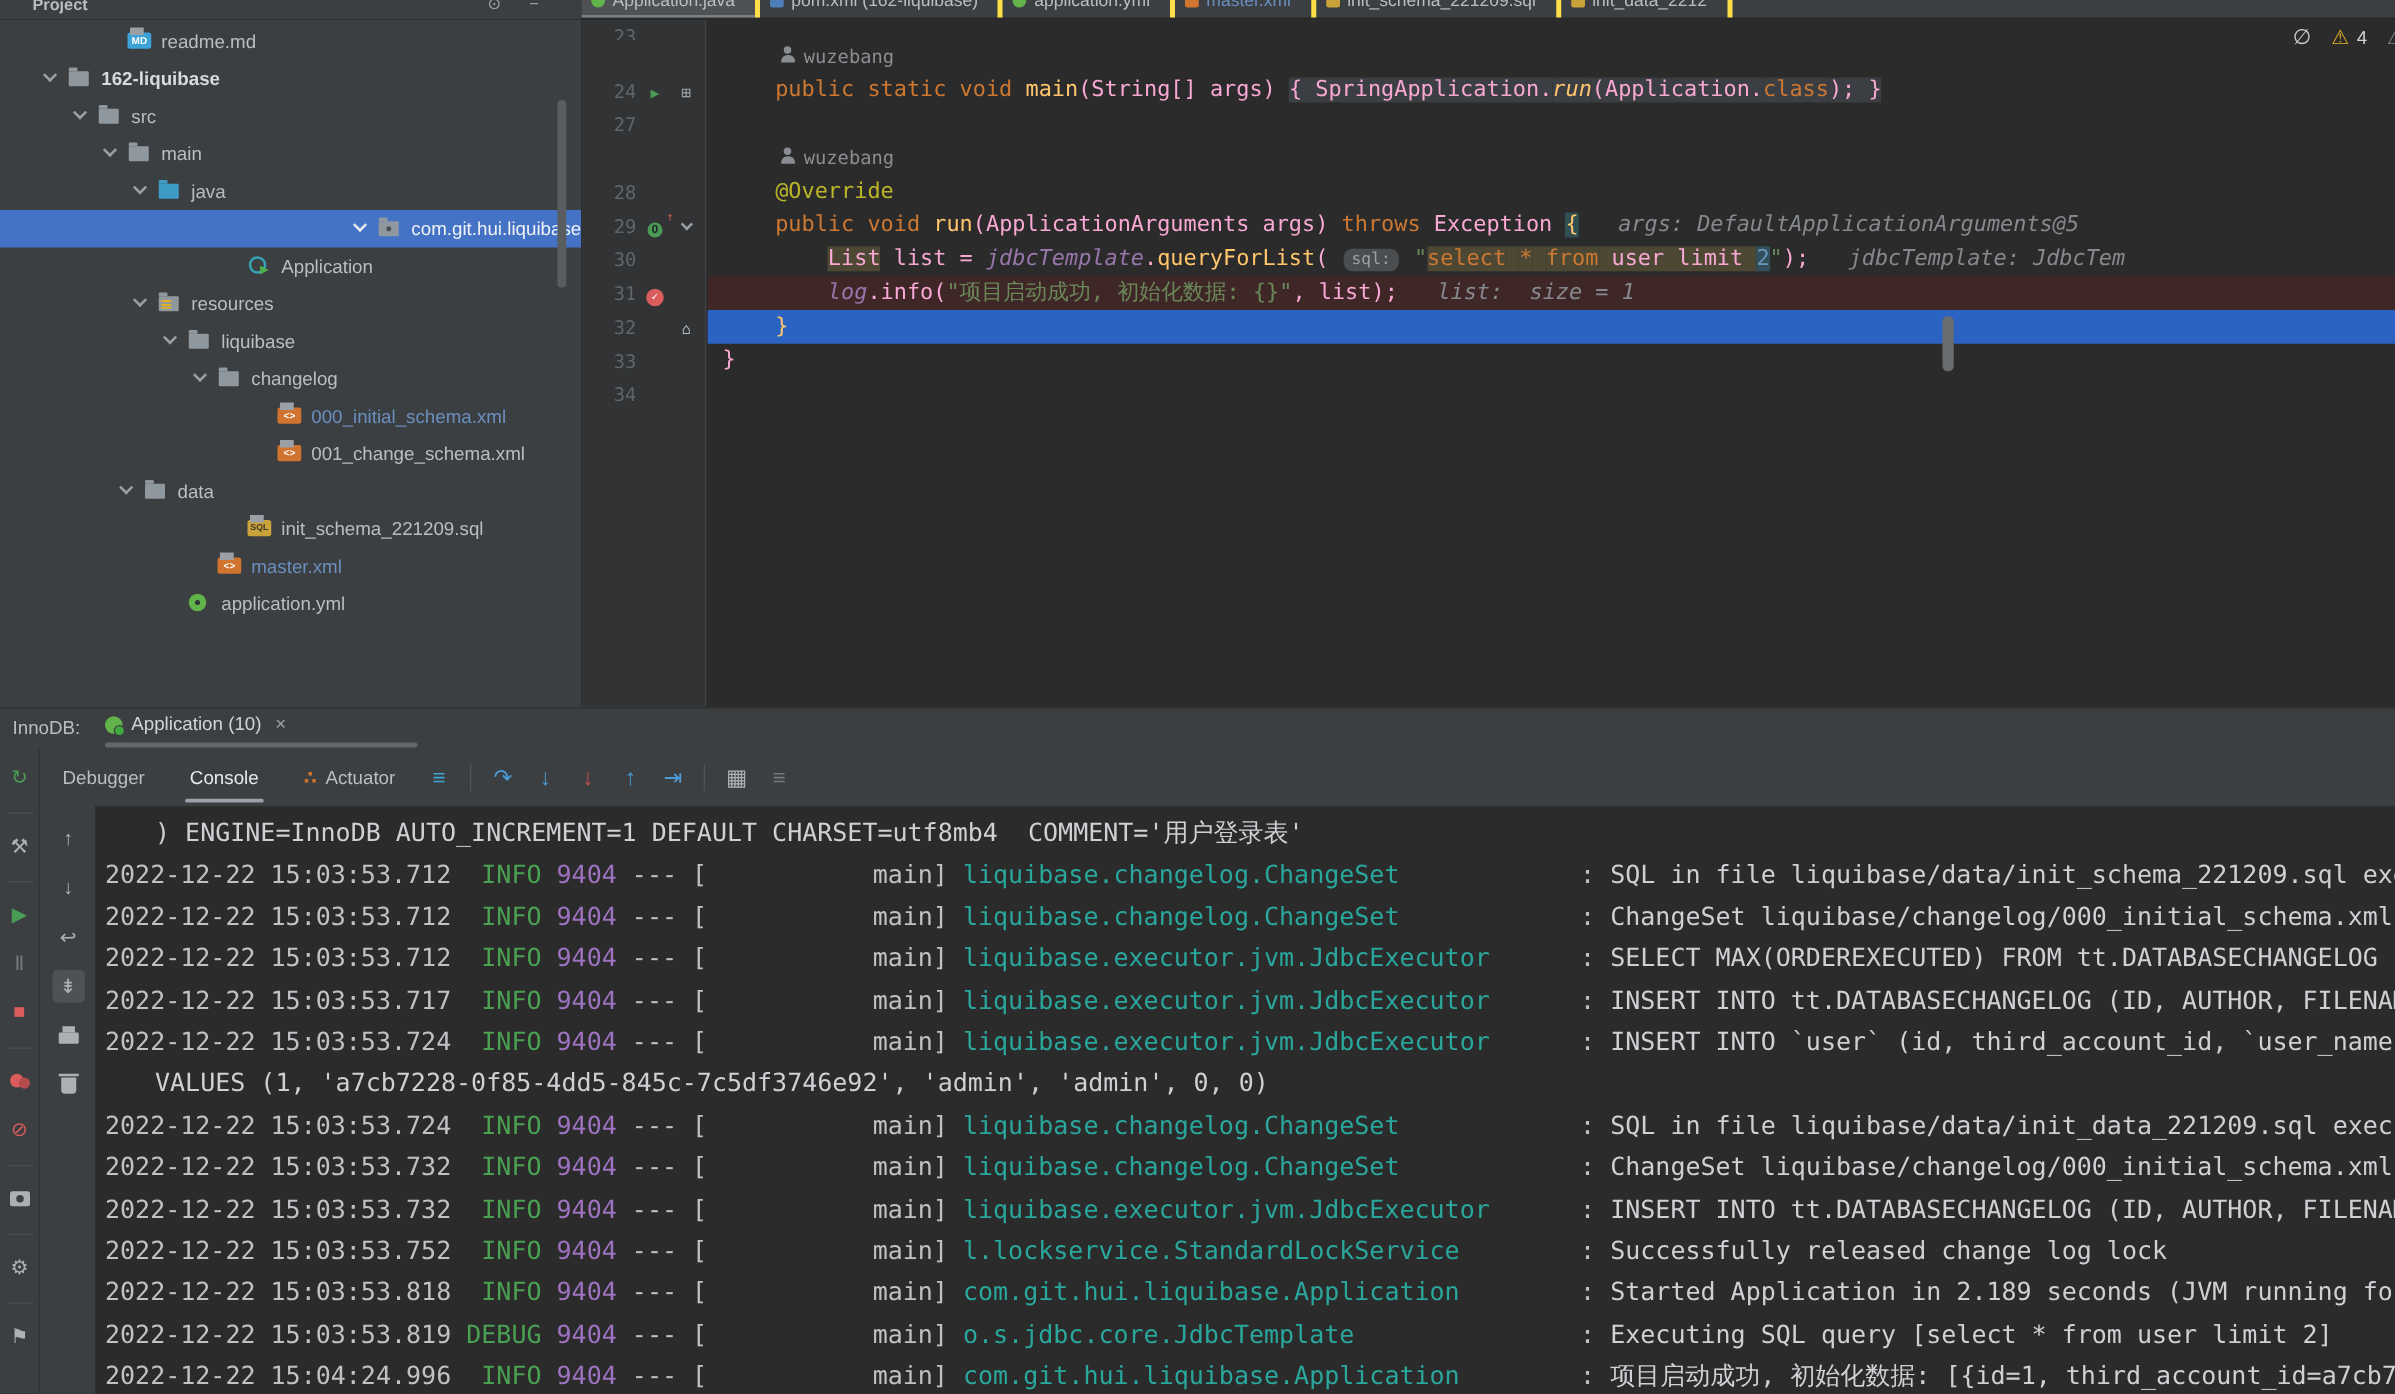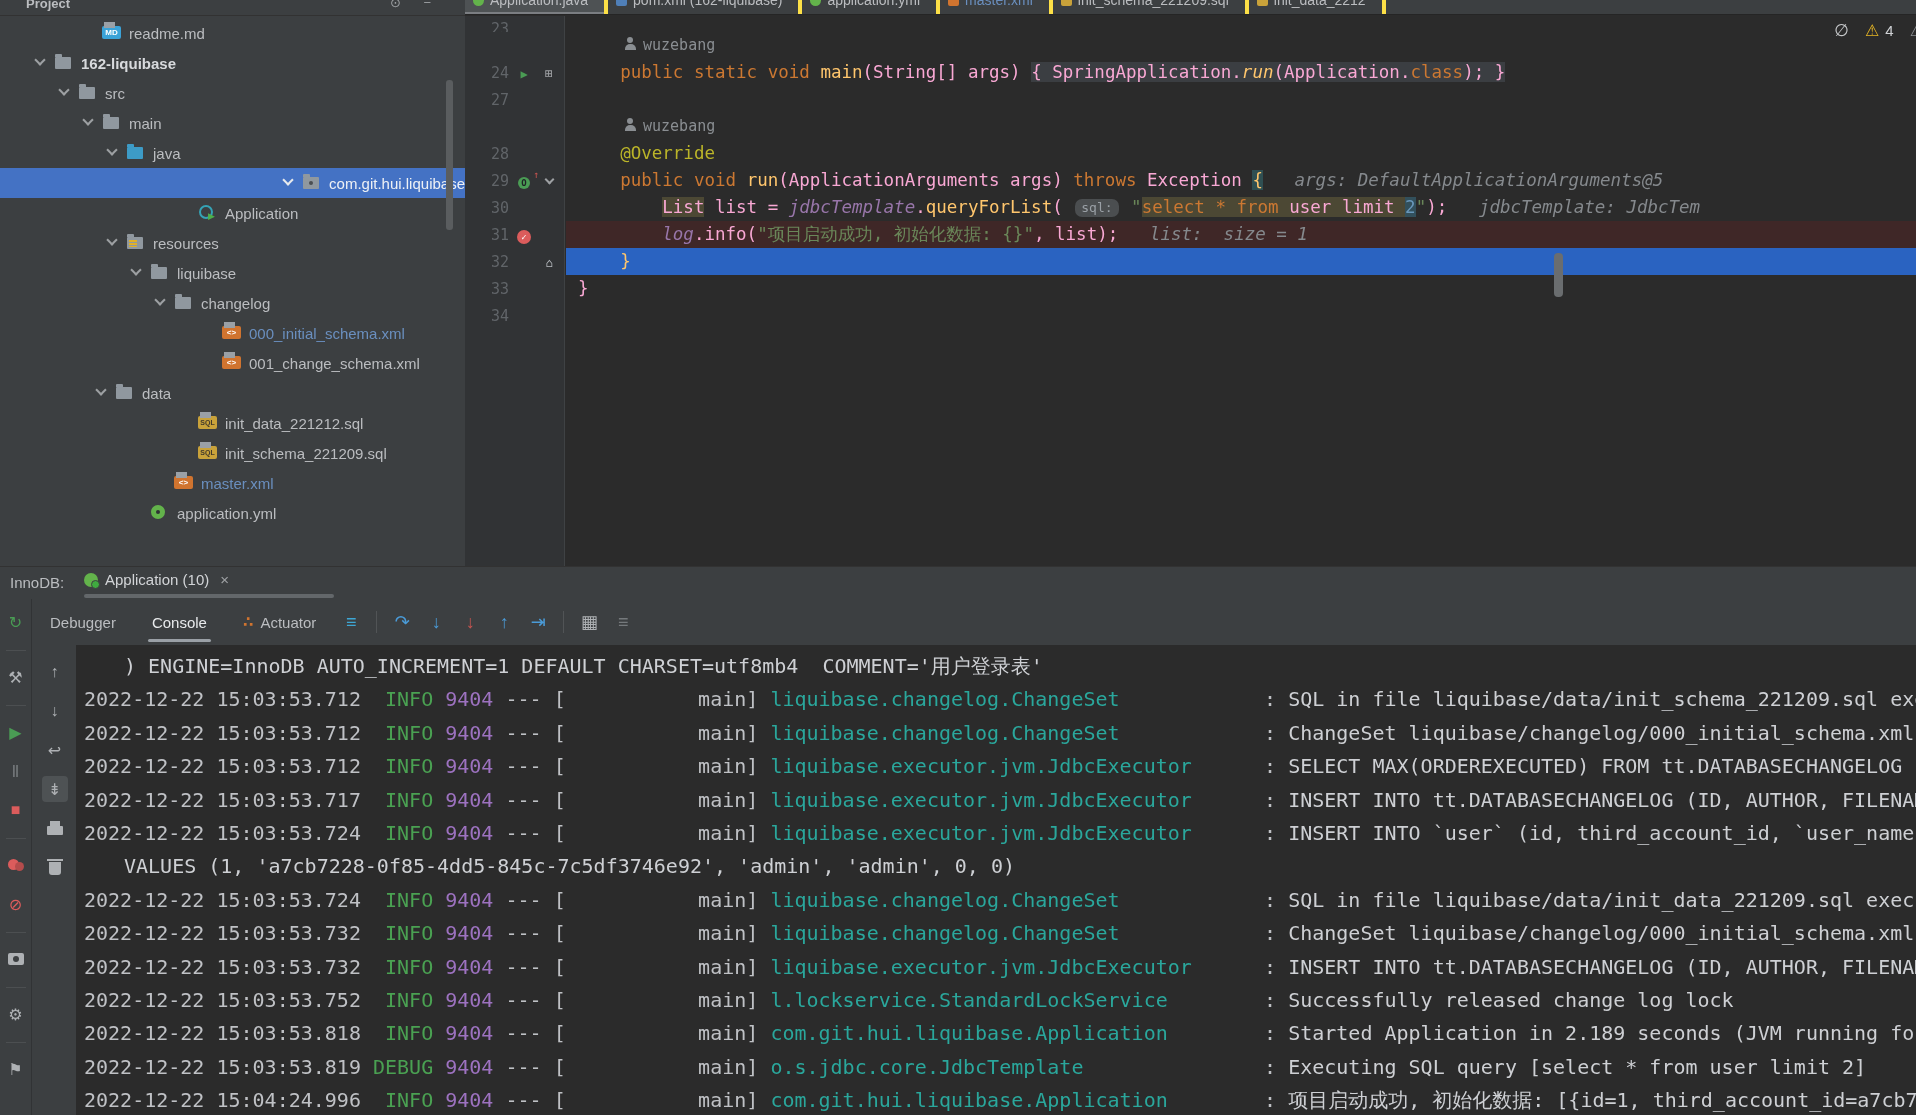--- a/index.html
+++ b/index.html
@@ -280,27 +280,20 @@
           <span class="tic">
             <span class="fold-ic"></span>
           </span>
           <span class="tlabel">data</span>
         </div>
         <div class="trow" style="padding-left: 180px;">
           <span class="chevpad"></span>
           <span class="tic">
             <span class="badge badge-sql">SQL</span>
           </span>
-          <span class="tlabel">init_data_221212.sql</span>
-        </div>
-        <div class="trow" style="padding-left: 180px;">
-          <span class="chevpad"></span>
-          <span class="tic">
-            <span class="badge badge-sql">SQL</span>
-          </span>
           <span class="tlabel">init_schema_221209.sql</span>
         </div>
         <div class="trow blue" style="padding-left: 156px;">
           <span class="chevpad"></span>
           <span class="tic">
             <span class="badge badge-xml">&lt;&gt;</span>
           </span>
           <span class="tlabel">master.xml</span>
         </div>
         <div class="trow" style="padding-left: 132px;">

